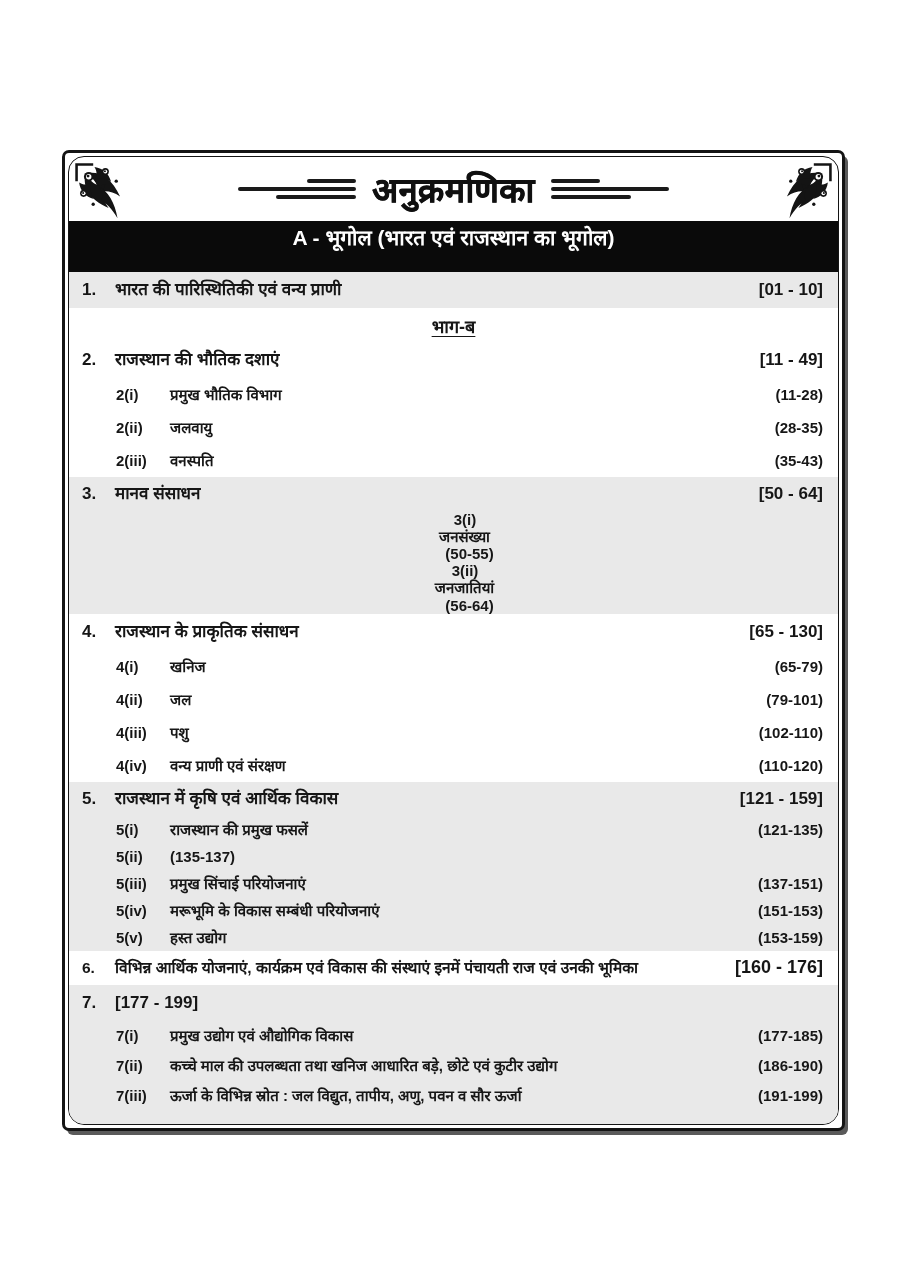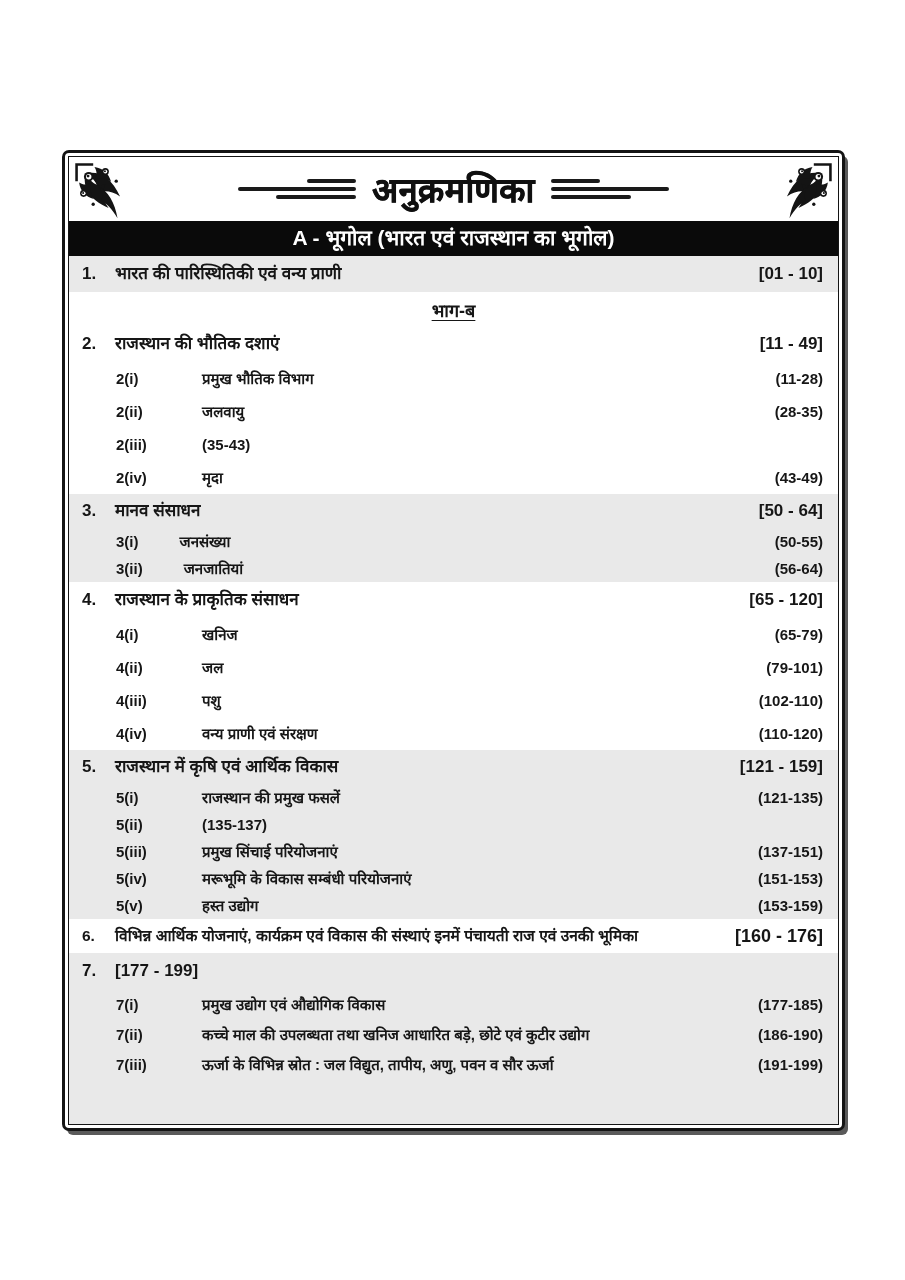--- a/index.html
+++ b/index.html
@@ -7,21 +7,21 @@
   body { font-family:"Liberation Sans","DejaVu Sans",sans-serif; color:#161616; }
 
   .page-frame{
     position:absolute; left:62px; top:150px; width:783px; height:981px;
     background:#ffffff;
     border:3px solid #141414; border-radius:7px;
     box-shadow:4px 5px 0 -1px #5a5a5a;
   }
   .frame-inner{
     position:absolute; inset:3px;
-    border:1px solid #141414; border-radius:0;
+    border:1px solid #141414; border-radius:16px;
     display:flex; flex-direction:column; overflow:hidden;
   }
 
   
   .corner{ position:absolute; top:5px; width:64px; height:64px; z-index:2; }
   .corner.left{ left:5px; }
   .corner.right{ right:5px; transform:scaleX(-1); }
 
   
   .header{
@@ -38,21 +38,21 @@
   .deco-lines.left  .b2{ width:100%; }
   .deco-lines.left  .b3{ width:68%; align-self:flex-end; }
   .deco-lines.right .b1{ width:42%; align-self:flex-start; }
   .deco-lines.right .b2{ width:100%; }
   .deco-lines.right .b3{ width:68%; align-self:flex-start; }
 
   
   .section-bar{
     flex:none; background:#0a0a0a; color:#ffffff;
     text-align:center; font-size:21px; font-weight:bold;
-    padding:4px 0 6px; line-height:1.2;
+    padding:4px 0 22px; line-height:1.2;
   }
 
   
   .part-label{
     flex:none; text-align:center; font-weight:bold; font-size:18px;
     padding:6px 0 4px;
   }
   .part-label span{ text-decoration:underline; text-underline-offset:3px; }
 
   
@@ -63,25 +63,25 @@
   .row{ display:flex; align-items:center; padding:0 15px 0 13px; }
   .row .no{ flex:none; }
   .row .title{ flex:1; padding-right:10px; line-height:1.15; }
   .row .pages{ flex:none; white-space:nowrap; text-align:left; }
 
   .row.main{ min-height:36px; font-size:17px; font-weight:bold; }
   .row.main .no{ width:33px; }
   .row.main.compact{ font-size:15.5px; min-height:34px; }
   .row.main.compact .pages{ font-size:18px; }
 
-  .row.sub{ min-height:33px; font-size:15px; font-weight:bold; padding-left:47px;gap:32px; }
+  .row.sub{ min-height:33px; font-size:15px; font-weight:bold; padding-left:47px; }
   .row.sub .no{ width:54px; }
   .row.sub.tight .no{ width:auto; margin-right:9px; }
 
-  .band.s3 .row.sub{ min-height:27px; }
+  .band.s3 .row.sub{ min-height:27px;flex-direction:column; }
   .band.s3 .row.main{ min-height:34px; }
   .band.s5 .row.sub{ min-height:27px; }
   .band.s5 .row.main{ min-height:34px; }
   .band.s7 .row.sub{ min-height:30px; }
   .band.s7 .row.main{ min-height:36px; }
   .band.s1 .row.main{ min-height:36px; }
 </style>
 </head>
 <body>
 
@@ -163,26 +163,22 @@
         <span class="title">प्रमुख भौतिक विभाग</span>
         <span class="pages">(11-28)</span>
       </div>
       <div class="row sub">
         <span class="no">2(ii)</span>
         <span class="title">जलवायु</span>
         <span class="pages">(28-35)</span>
       </div>
       <div class="row sub">
         <span class="no">2(iii)</span>
+        <span class="title">वनस्पति</span>
         <span class="pages">(35-43)</span>
-      </div>
-      <div class="row sub">
-        <span class="no">2(iv)</span>
-        <span class="title">मृदा</span>
-        <span class="pages">(43-49)</span>
       </div>
     </div>
 
     <div class="band shaded s3">
       <div class="row main">
         <span class="no">3.</span>
         <span class="title">मानव संसाधन</span>
         <span class="pages">[50 - 64]</span>
       </div>
       <div class="row sub tight">
@@ -194,21 +190,21 @@
         <span class="no">3(ii)</span>
         <span class="title">जनजातियां</span>
         <span class="pages">(56-64)</span>
       </div>
     </div>
 
     <div class="band s4">
       <div class="row main">
         <span class="no">4.</span>
         <span class="title">राजस्थान के प्राकृतिक संसाधन</span>
-        <span class="pages">[65 - 120]</span>
+        <span class="pages">[65 - 130]</span>
       </div>
       <div class="row sub">
         <span class="no">4(i)</span>
         <span class="title">खनिज</span>
         <span class="pages">(65-79)</span>
       </div>
       <div class="row sub">
         <span class="no">4(ii)</span>
         <span class="title">जल</span>
         <span class="pages">(79-101)</span>

